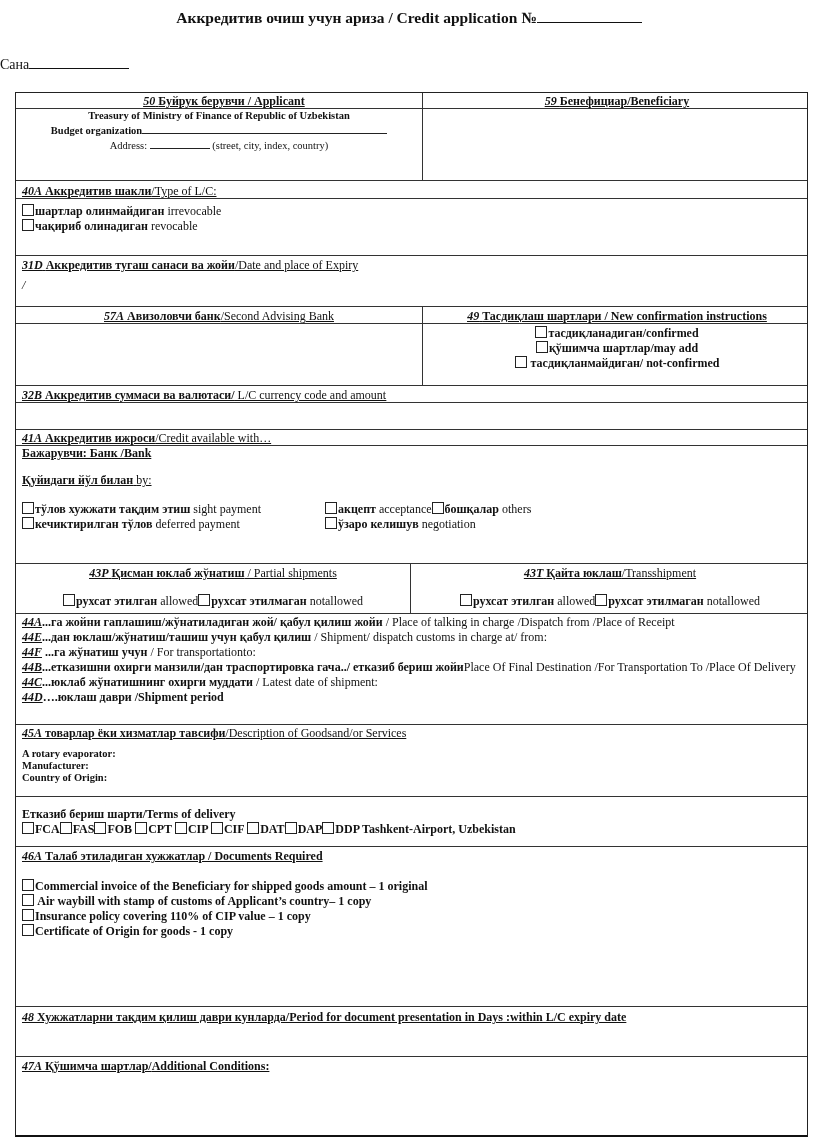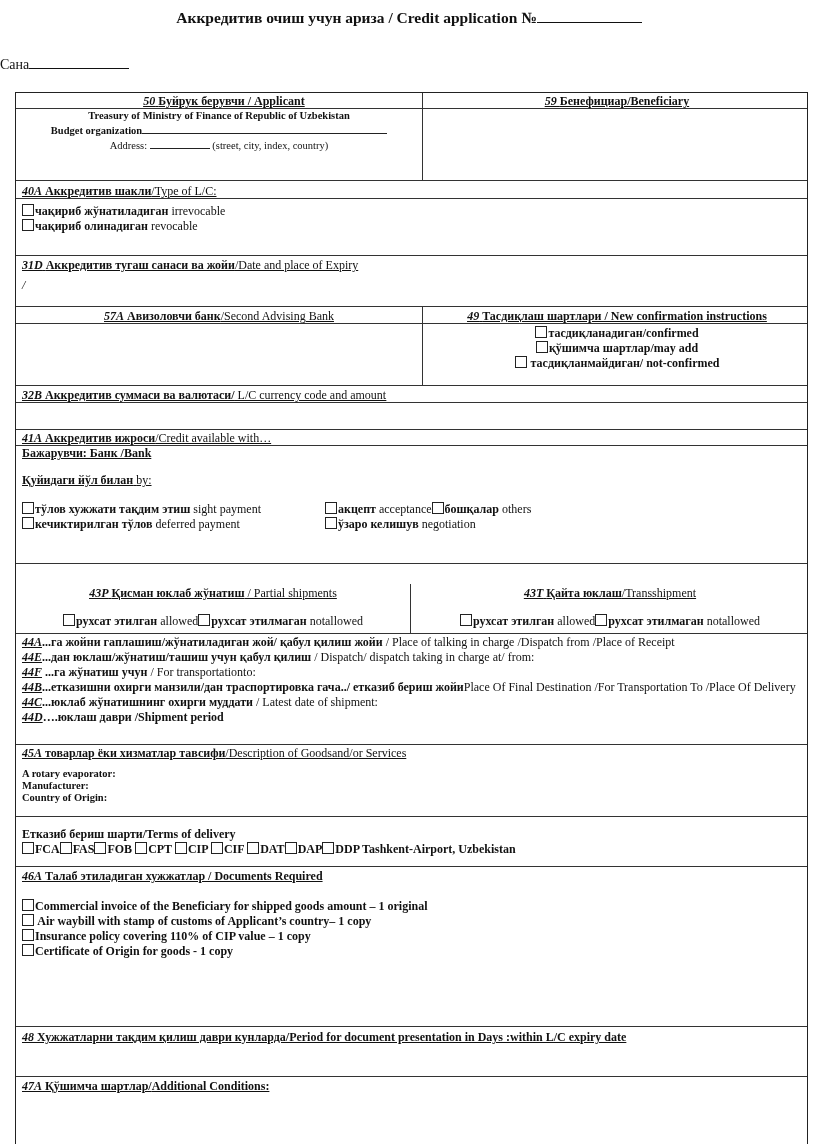--- a/index.html
+++ b/index.html
@@ -49,21 +49,21 @@
     </div>
     <div class="cell" style="flex:1;">
       <div class="hdr b" style="padding-left:10px;"><span class="u"><span class="code">59</span>  <span>Бенефициар/Beneficiary</span></span></div>
       <div class="sub" style="height:70px;"></div>
     </div>
   </div>
 
   <div class="row" style="height:75px;">
     <div class="hdr" style="padding-top:3px;"><span class="u"><span class="code">40A</span> <span class="b">Аккредитив шакли</span><span>/Type of L/C:</span></span></div>
     <div class="sub" style="padding-top:5px;">
-      <div class="line"><span class="cb"></span><span class="b">чақириб жўнатиладиган</span> <span>irrevocable</span></div>
+      <div class="line"><span class="cb"></span><span class="b">шартлар олинмайдиган</span> <span>irrevocable</span></div>
       <div class="line"><span class="cb"></span><span class="b">чақириб олинадиган</span> <span>revocable</span></div>
     </div>
   </div>
 
   <div class="row" style="height:51px;">
     <div class="hdr" style="padding-top:2px;"><span class="u"><span class="code">31D</span> <span class="b">Аккредитив тугаш санаси ва жойи</span><span>/Date and place of Expiry</span></span></div>
     <div class="line" style="padding-top:6px; font-style:italic;">/</div>
   </div>
 
   <div class="row split" style="height:79px;">
@@ -93,34 +93,34 @@
       <div class="line b" style="margin-top:12px; text-decoration:underline;"><span>Қуйидаги йўл билан</span>   <span style="font-weight:normal;">by:</span></div>
       <div style="margin-top:14px; position:relative; height:32px;font-family:Liberation Serif, serif;">
         <div class="line" style="position:absolute; left:0; top:0;"><span class="cb"></span><span class="b">тўлов хужжати тақдим этиш</span>   <span>sight payment</span></div>
         <div class="line" style="position:absolute; left:303px; top:0;"><span><span class="cb"></span><span class="b">акцепт</span>   <span>acceptance</span></span><span><span class="cb"></span><span class="b">бошқалар</span> <span>others</span></span></div>
         <div class="line" style="position:absolute; left:0; top:15px;"><span class="cb"></span><span class="b">кечиктирилган тўлов</span>   <span>deferred payment</span></div>
         <div class="line" style="position:absolute; left:303px; top:15px;"><span class="cb"></span><span class="b">ўзаро келишув</span>   <span>negotiation</span></div>
       </div>
     </div>
   </div>
 
-  <div class="row split" style="height:50px;margin-top:20px;">
+  <div class="row split" style="height:50px;">
     <div class="cell left" style="width:395px;">
       <div class="hdr" style="padding-top:2px;"><span class="u"><span class="code">43P</span> <span class="b">Қисман юклаб жўнатиш</span><span> / Partial shipments</span></span></div>
       <div class="line" style="margin-top:14px;"><span><span class="cb"></span><span class="b">рухсат этилган</span> <span>allowed</span></span><span><span class="cb"></span><span class="b">рухсат этилмаган</span>  <span>notallowed</span></span></div>
     </div>
     <div class="cell" style="flex:1;">
       <div class="hdr" style="padding-top:2px; padding-left:8px;"><span class="u"><span class="code">43T</span> <span class="b">Қайта юклаш</span><span>/Transshipment</span></span></div>
       <div class="line" style="margin-top:14px; padding-left:8px;"><span><span class="cb"></span><span class="b">рухсат этилган</span> <span>allowed</span></span><span><span class="cb"></span><span class="b">рухсат этилмаган</span> <span>notallowed</span></span></div>
     </div>
   </div>
 
   <div class="row" style="height:111px; padding-top:1px;">
     <div class="line"><span class="code">44A</span><span class="b">...га жойни гаплашиш/жўнатиладиган жой/ қабул қилиш жойи</span><span> / Place of talking in charge /Dispatch from /Place of Receipt</span></div>
-    <div class="line"><span class="code">44E</span><span class="b">...дан юклаш/жўнатиш/ташиш учун қабул қилиш</span><span> / Dispatch/ dispatch taking in charge at/ from:</span></div>
+    <div class="line"><span class="code">44E</span><span class="b">...дан юклаш/жўнатиш/ташиш учун қабул қилиш</span><span> / Shipment/ dispatch customs in charge at/ from:</span></div>
     <div class="line"><span class="code">44F</span><span class="b"> ...га жўнатиш учун</span><span> / For transportationto:</span></div>
     <div class="line"><span class="code">44B</span><span class="b">...етказишни охирги манзили/дан траспортировка гача../ етказиб бериш жойи</span><span>Place Of Final Destination /For Transportation To /Place Of Delivery</span></div>
     <div class="line"><span class="code">44C</span><span class="b">...юклаб жўнатишнинг охирги муддати</span><span> / Latest date of shipment:</span></div>
     <div class="line"><span class="code">44D</span><span class="b">….юклаш даври /Shipment period</span><span></span></div>
   </div>
 
   <div class="row" style="height:72px;">
     <div class="hdr" style="padding-top:1px;"><span class="u"><span class="code">45A</span> <span class="b">товарлар ёки хизматлар тавсифи</span><span>/Description of Goodsand/or Services</span></span></div>
     <div style="margin-top:8px;">
       <div class="line tiny b">A  rotary evaporator:</div>

